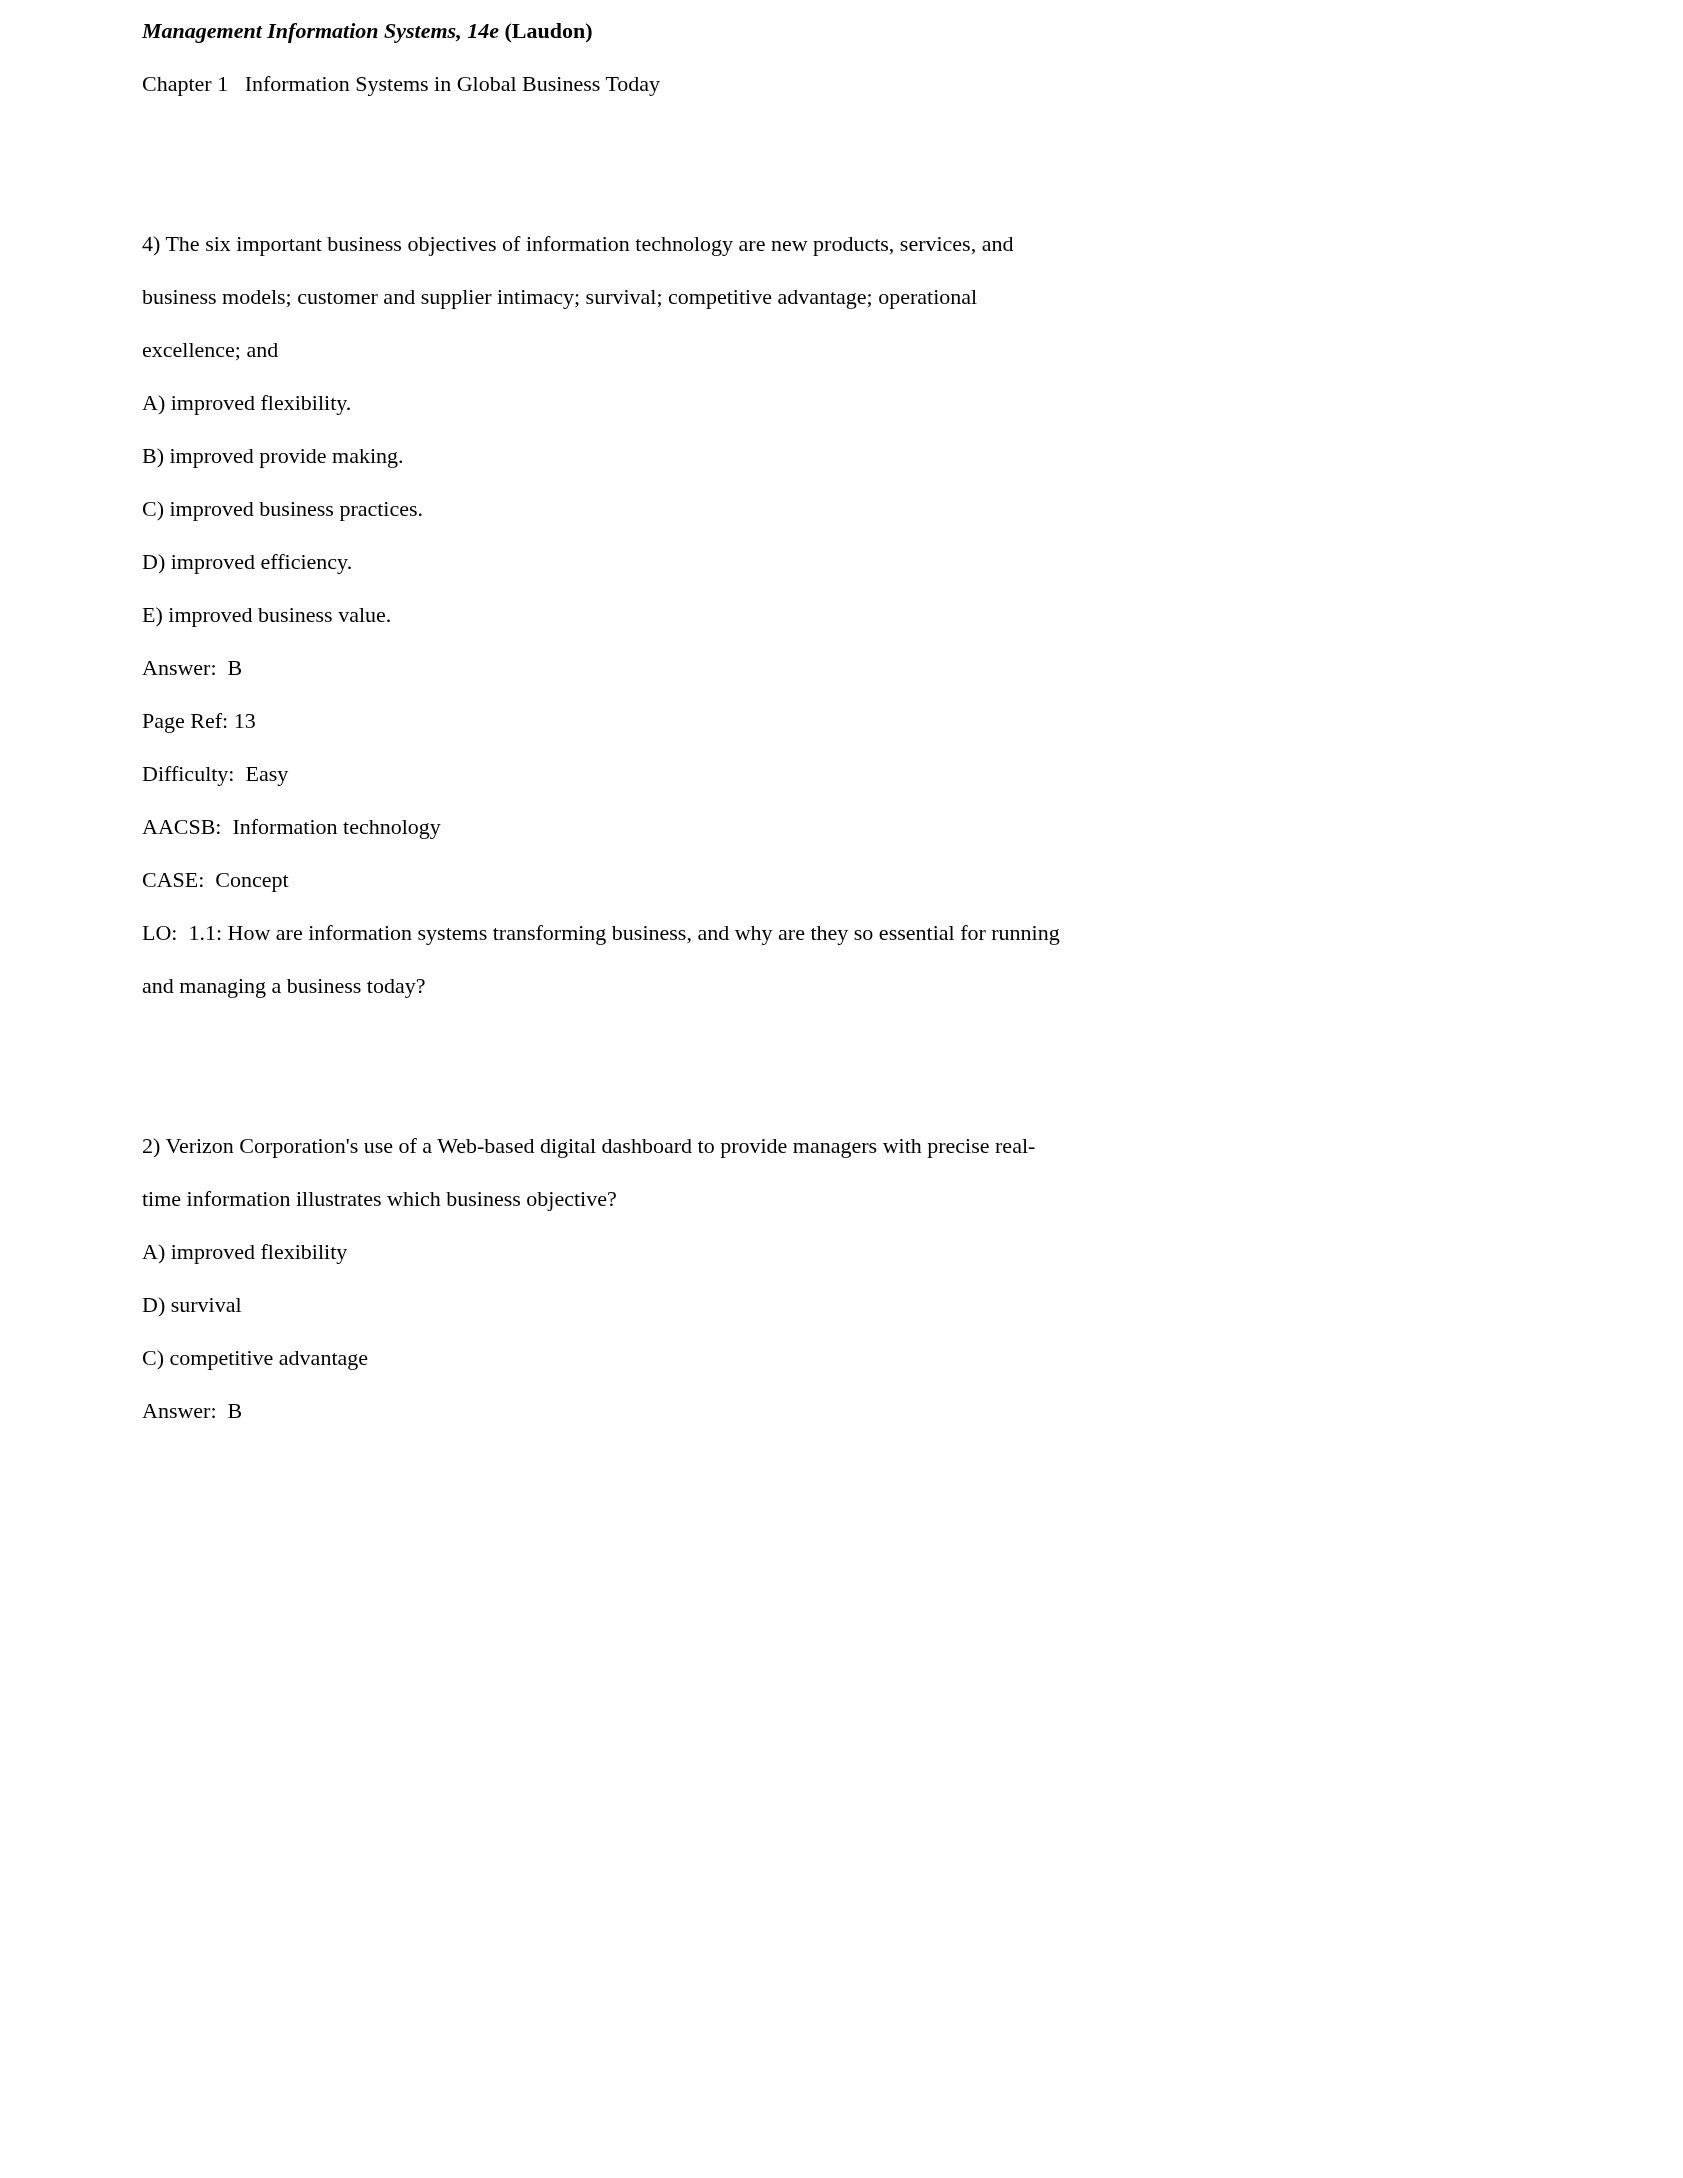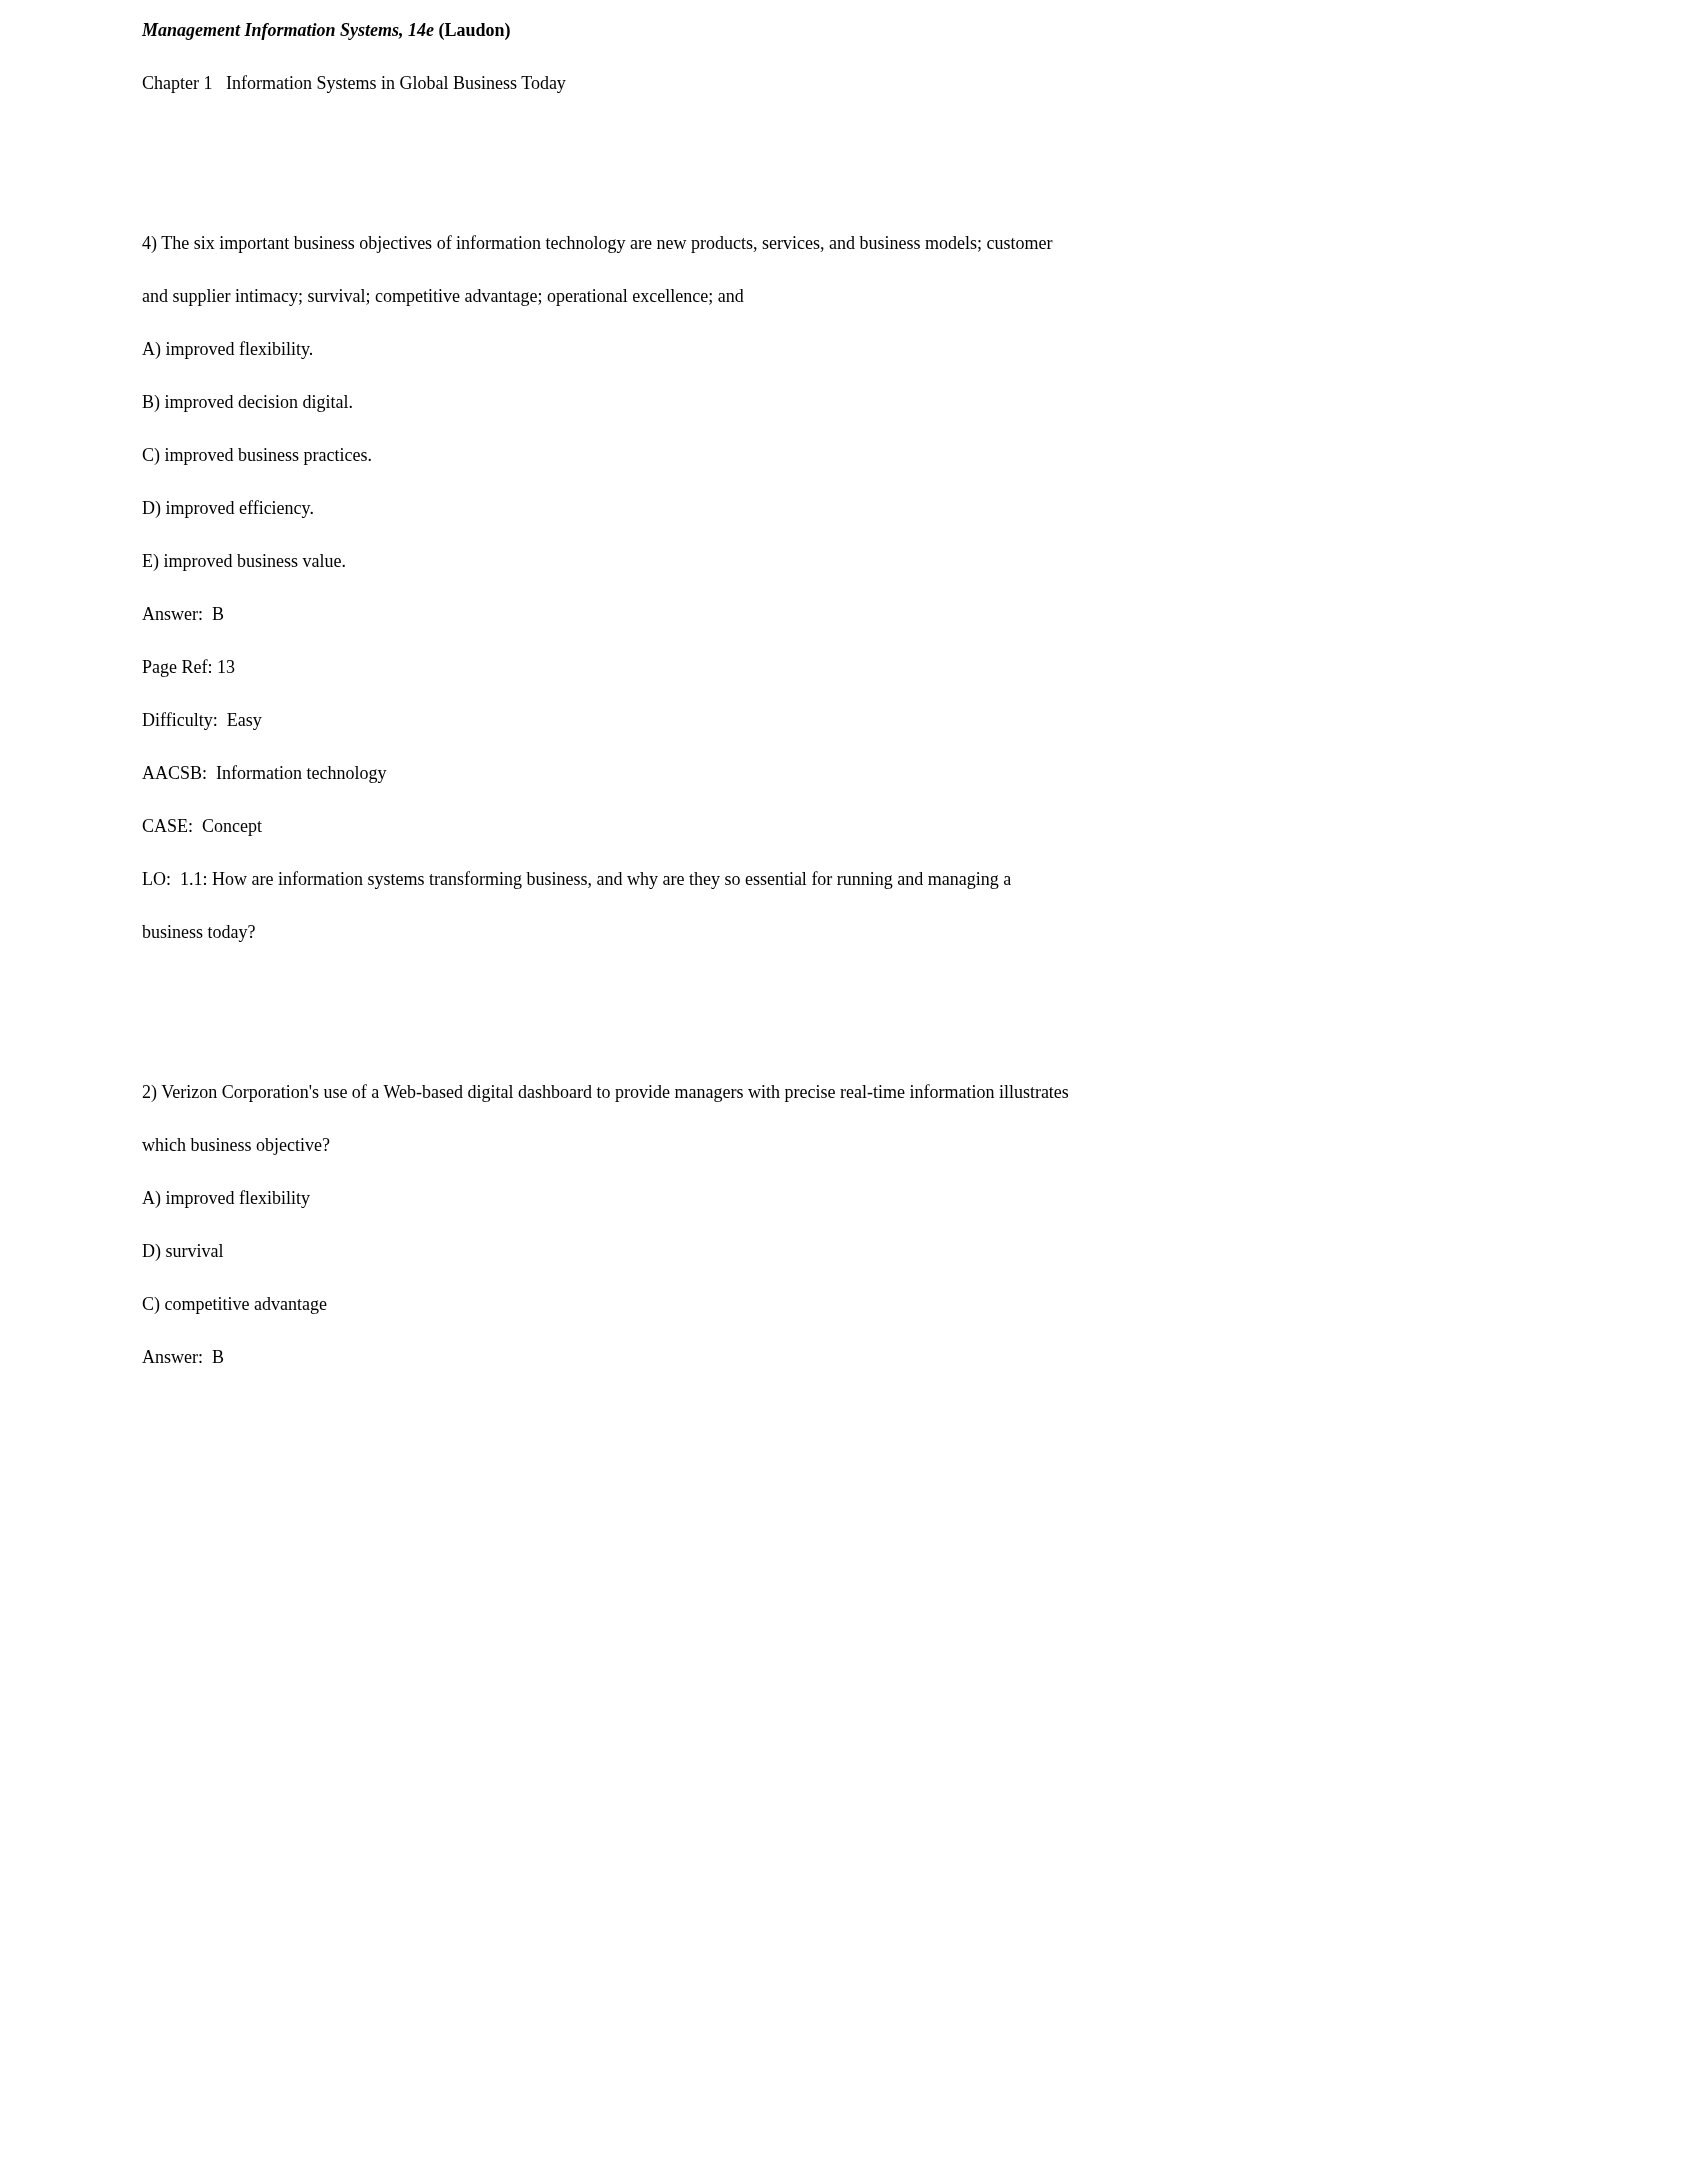--- a/index.html
+++ b/index.html
@@ -17,21 +17,21 @@
     .page {
       box-sizing: border-box;
       padding: 4px 0 0 142px;
       width: 1079px;
     }
     .textcol {
       width: 931px;
     }
     p {
       margin: 0;
-      font-size: 18px;
+      font-size: 22px;
       line-height: 53px;
       white-space: pre-wrap;
     }
     .doc-title {
       font-weight: bold;
     }
     .doc-title .it {
       font-style: italic;
     }
     .chapter {
@@ -49,21 +49,21 @@
 
     <p class="doc-title"><span class="it">Management Information Systems, 14e</span><span> (Laudon)</span></p>
 
     <p class="chapter">Chapter 1   Information Systems in Global Business Today</p>
 
     <div class="spacer-2"></div>
 
     <section>
       <p>4) The six important business objectives of information technology are new products, services, and business models; customer and supplier intimacy; survival; competitive advantage; operational excellence; and</p>
       <p>A) improved flexibility.</p>
-      <p>B) improved decision digital.</p>
+      <p>B) improved provide making.</p>
       <p>C) improved business practices.</p>
       <p>D) improved efficiency.</p>
       <p>E) improved business value.</p>
       <p>Answer:  B</p>
       <p>Page Ref: 13</p>
       <p>Difficulty:  Easy</p>
       <p>AACSB:  Information technology</p>
       <p>CASE:  Concept</p>
       <p>LO:  1.1: How are information systems transforming business, and why are they so essential for running and managing a business today?</p>
     </section>

